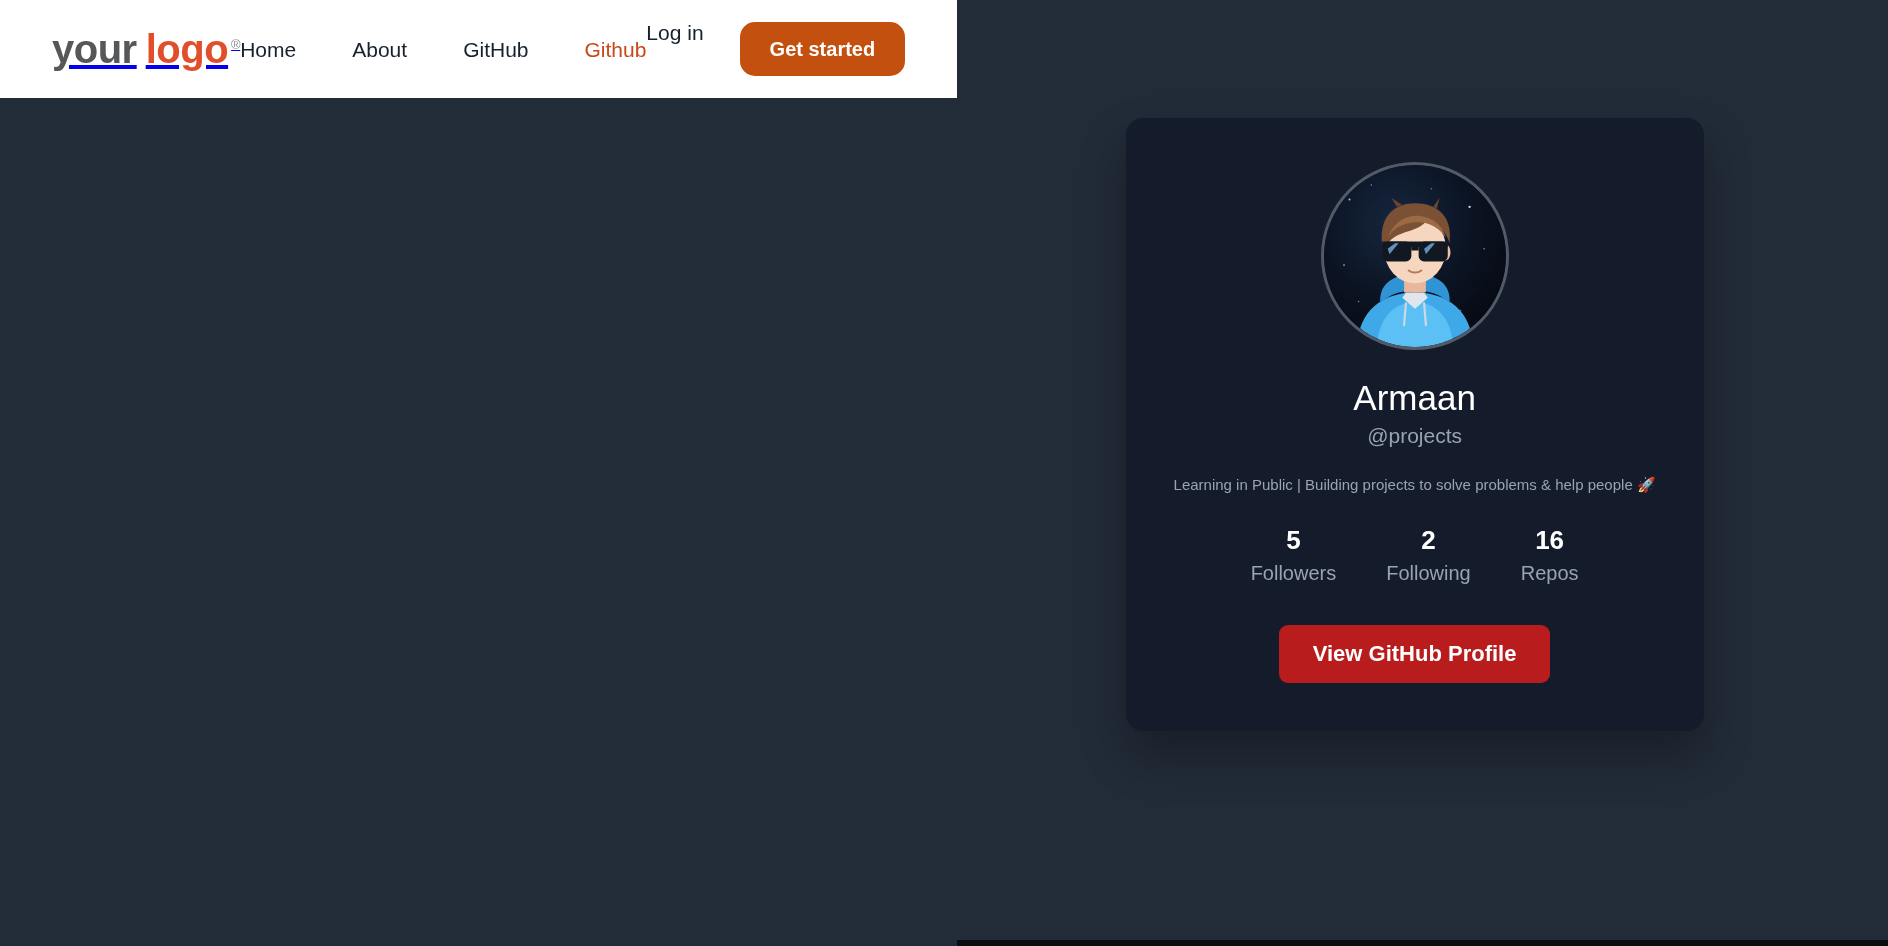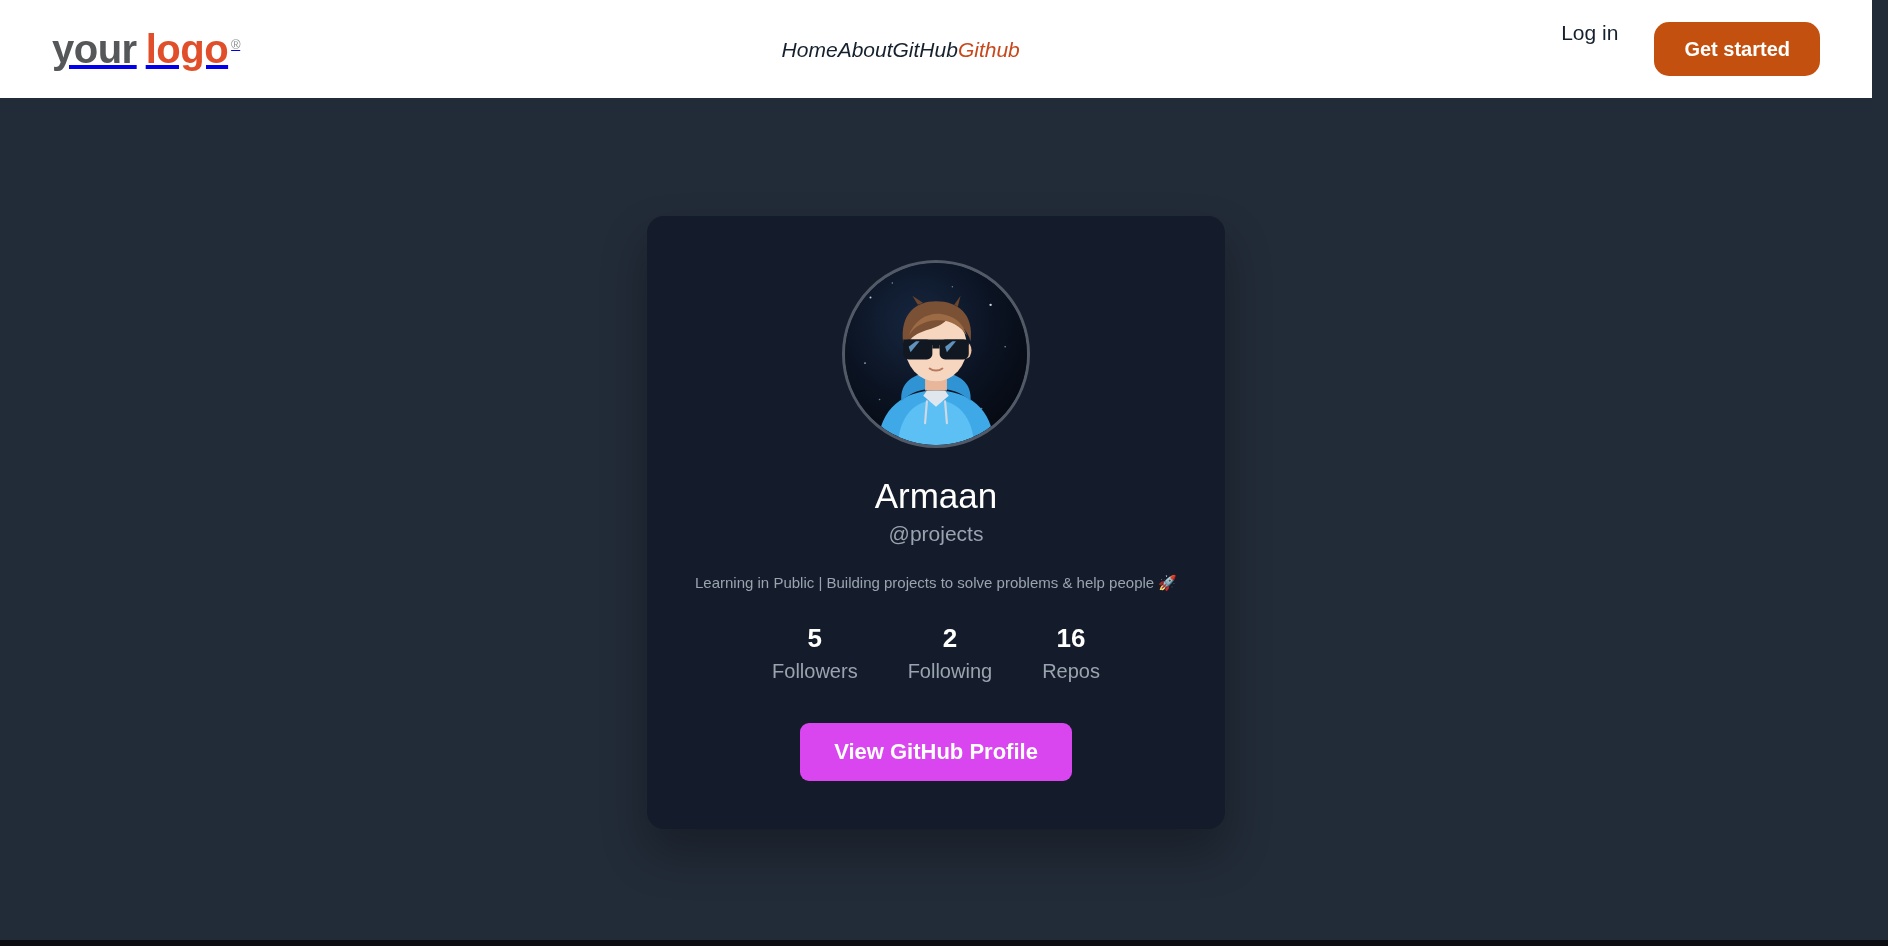--- a/index.html
+++ b/index.html
@@ -15,21 +15,21 @@
     background: #222b38;
   }
 
   
   .page {
     width: 1872px;
     height: 946px;
     position: relative;
     background: #222b38;
     display: flex;
-    flex-direction: column;
+    flex-direction: row;
   }
 
   
   .navbar {
     height: 98px;
     background: #ffffff;
     display: flex;
     align-items: center;
     padding: 0 52px 0 52px;
     flex: 0 0 auto;
@@ -55,21 +55,21 @@
     margin-left: 3px;
     position: relative;
     top: -14px;
   }
 
   .nav-center {
     flex: 1 1 auto;
     display: flex;
     justify-content: center;
     align-items: center;
-    font-style: italic;
+    gap: 56px;
   }
 
   .nav-link {
     font-size: 21px;
     color: #16212e;
     text-decoration: none;
     line-height: 1;
     white-space: nowrap;
     cursor: pointer;
   }
@@ -189,21 +189,21 @@
   .stat-label {
     margin-top: 4px;
     font-size: 20px;
     color: #9aa3b0;
     line-height: 1.2;
   }
 
   
   .profile-button {
     margin-top: 40px;
-    background: #d946ef;
+    background: #b91c1c;
     color: #ffffff;
     font-size: 22px;
     font-weight: 700;
     border: none;
     border-radius: 9px;
     padding: 18px 34px;
     cursor: pointer;
     line-height: 1;
     font-family: "Liberation Sans", sans-serif;
     white-space: nowrap;

